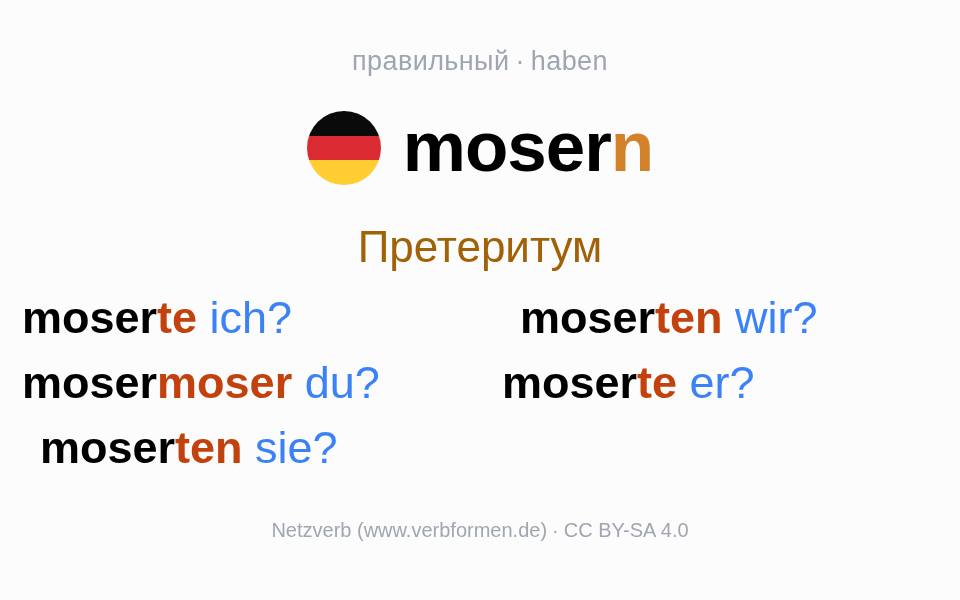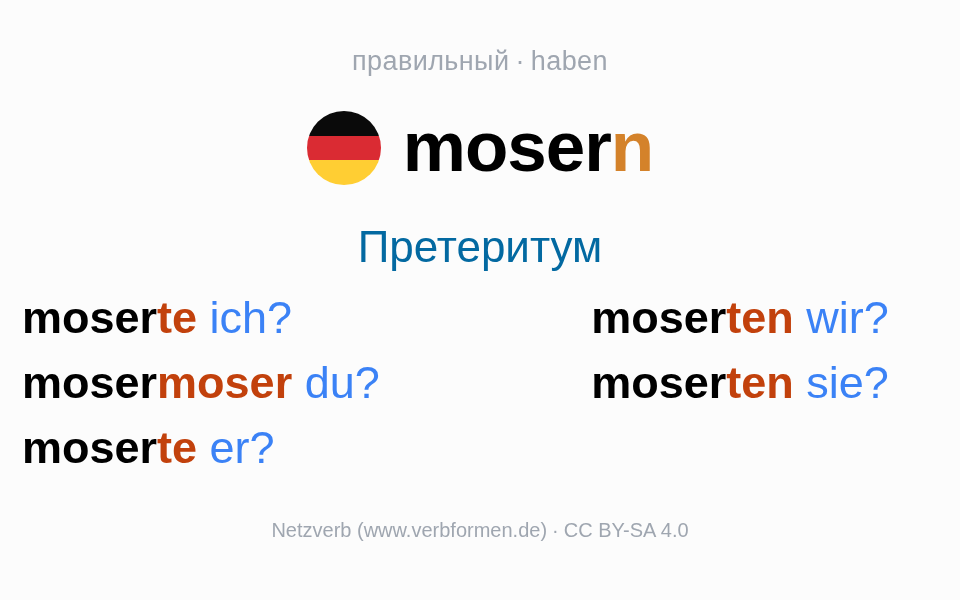--- a/index.html
+++ b/index.html
@@ -79,21 +79,21 @@
     color: #000000;
     white-space: nowrap;
   }
   .title-text .stem { color: #000000; }
   .title-text .ending { color: #d4822a; }
 
   
   .subtitle {
     margin-top: 16px;
     font-size: 44px;
-    color: #0369a1;
+    color: #a16207;
     line-height: 1;
     letter-spacing: 0px;
     white-space: nowrap;
   }
 
   
   .conj-grid {
     margin-top: 22px;
     width: 960px;
     display: grid;
@@ -101,21 +101,21 @@
     row-gap: 10px;
     column-gap: 0px;
   }
   .conj-cell {
     font-size: 45px;
     line-height: 1.22;
     white-space: nowrap;
     color: #000000;
   }
   .conj-cell.left  { text-align: left;  padding-left: 22px; }
-  .conj-cell.right { text-align: center;  padding-left: 40px; }
+  .conj-cell.right { text-align: left;  padding-left: 40px; }
   .conj-cell .stem   { font-weight: bold; color: #000000; }
   .conj-cell .ending { font-weight: bold; color: #c2410c; }
   .conj-cell .pronoun { font-weight: normal; color: #3b82f6; }
 
   
   .footer {
     margin-top: 18px;
     font-size: 20px;
     color: #9fa6b0;
     line-height: 1;
@@ -149,23 +149,23 @@
 
   <div class="conj-grid">
 
     <div class="conj-cell left"><span class="stem">moser</span><span class="ending">te</span><span class="pronoun"> ich?</span></div>
 
     <div class="conj-cell right"><span class="stem">moser</span><span class="ending">ten</span><span class="pronoun"> wir?</span></div>
 
     <div class="conj-cell left"><span class="stem">moser</span><span class="ending">moser</span><span class="pronoun"> du?</span></div>
 
 
+    <div class="conj-cell left"><span class="stem">moser</span><span class="ending">te</span><span class="pronoun"> er?</span></div>
+
     <div class="conj-cell right"><span class="stem">moser</span><span class="ending">ten</span><span class="pronoun"> sie?</span></div>
-
-    <div class="conj-cell left"><span class="stem">moser</span><span class="ending">te</span><span class="pronoun"> er?</span></div>
 
   </div>
 
   <div class="rule rule-bottom"></div>
 
   <div class="footer"><span>Netzverb (www.verbformen.de)</span><span class="sep">·</span><span>CC BY-SA 4.0</span></div>
 
 </div>
 
 </body></html>

